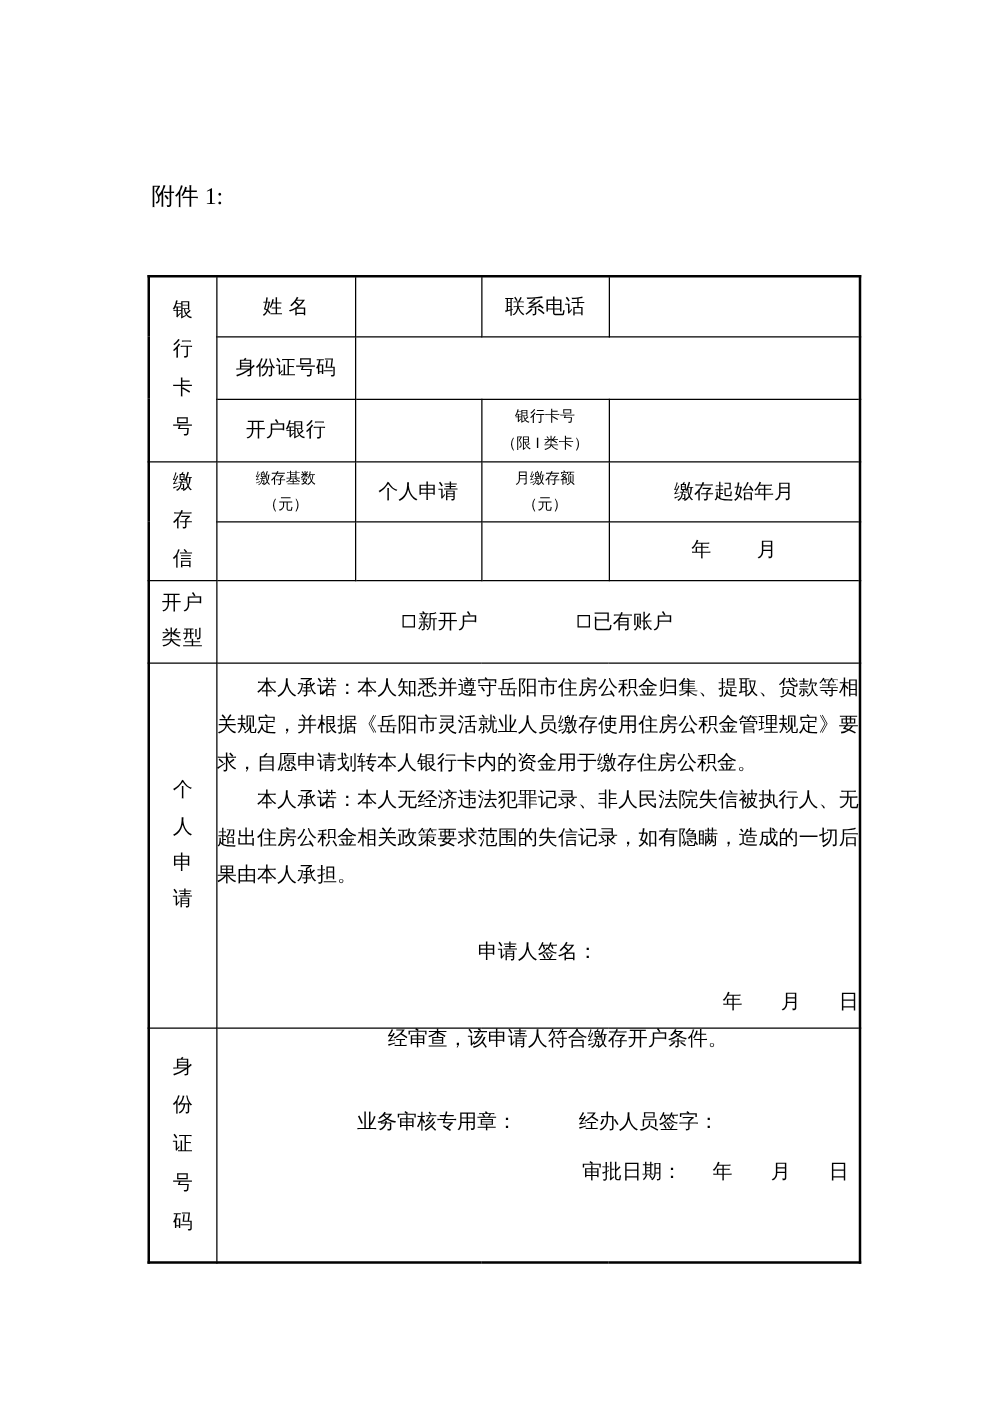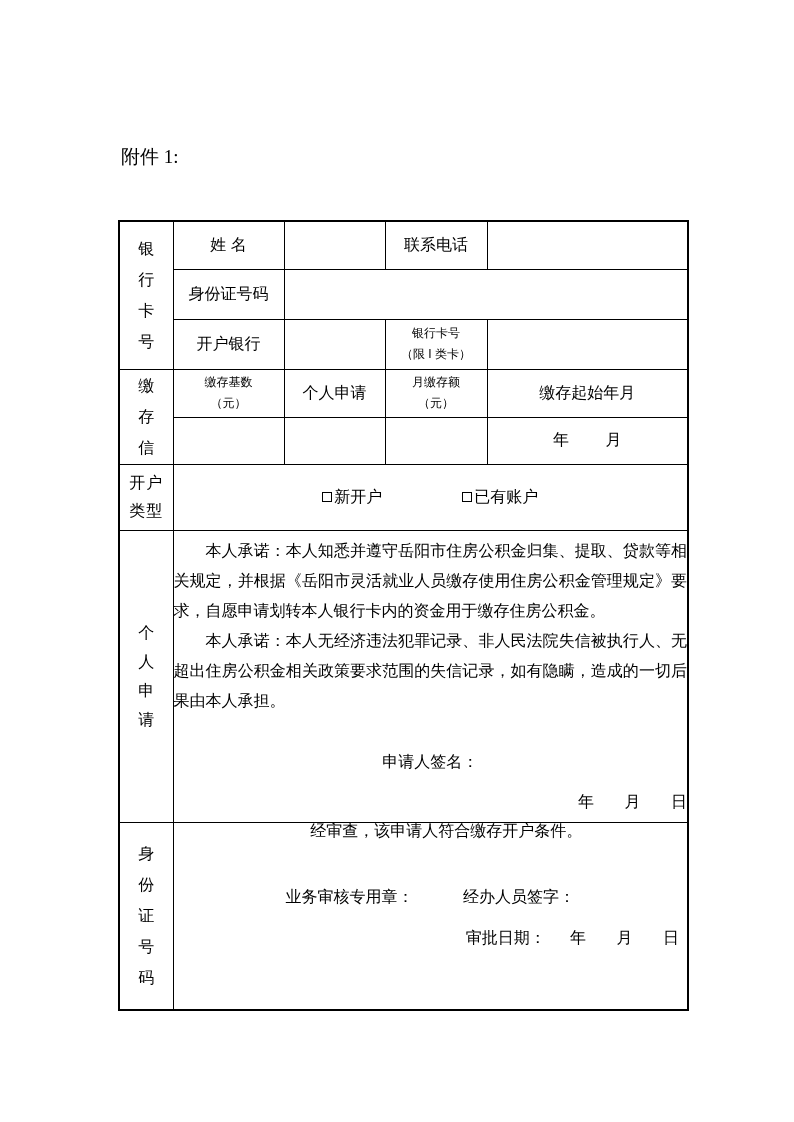--- a/index.html
+++ b/index.html
@@ -112,21 +112,21 @@
   .review-cell {
     text-align: left;
     padding: 0 9px;
   }
   .review-statement {
     text-indent: 2em;
     margin-top: -62px;
     line-height: 30px;
   }
   .seal-line { margin-top: 36px; line-height: 30px; }
-  .seal-line .operator { margin-left: 45px; font-family: Liberation Mono, monospace; }
+  .seal-line .operator { margin-left: 45px; }
   .approval-line {
     text-align: right;
     padding-right: 8px;
     margin-top: 10px;
     line-height: 30px;
   }
   .approval-line .unit { margin-left: 26px; }
   .approval-line .first-unit { margin-left: 20px; }
 </style>
 </head>

